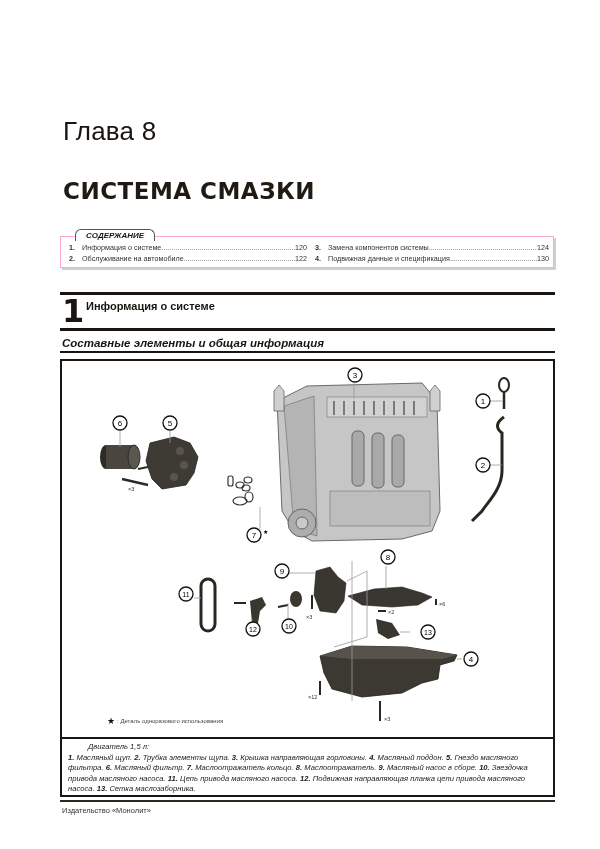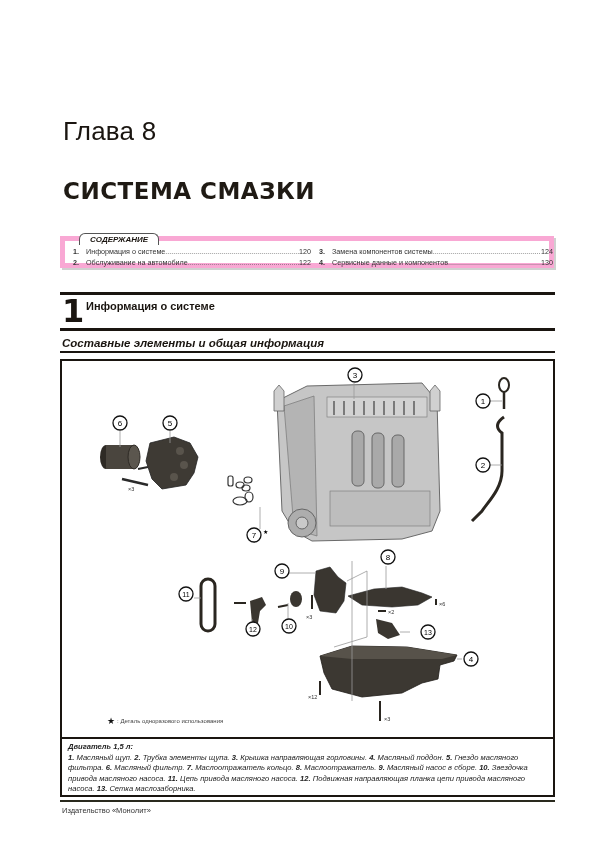--- a/index.html
+++ b/index.html
@@ -2,21 +2,21 @@
 <html><head>
 <meta charset="utf-8">
 <style>
   * { box-sizing: border-box; margin: 0; padding: 0; }
   html, body { width: 600px; height: 849px; background: #ffffff; overflow: hidden; }
   body { position: relative; font-family: "Liberation Sans", sans-serif; color: #1a1510; }
 
   .chapter-label { position: absolute; left: 63px; top: 116px; font-size: 26px; font-weight: 400; letter-spacing: 0.2px; color: #1a1510; }
   .chapter-title { position: absolute; left: 63px; top: 178px; font-size: 23px; font-weight: 900; letter-spacing: 0.5px; color: #1f1a14; font-family: "DejaVu Sans", sans-serif; }
 
-  .toc { position: absolute; left: 60px; top: 236px; width: 494px; height: 32px; border: 5px solid #f9a8d4; box-shadow: 2px 2px 0 #d0d0d0; }
+  .toc { position: absolute; left: 60px; top: 236px; width: 494px; height: 32px; border: 1px solid #f9a8d4; box-shadow: 2px 2px 0 #d0d0d0; }
   .toc-tab { position: absolute; left: 14px; top: -8px; height: 12px; padding: 0 10px 0 10px; background: #fff; border: 1px solid #555; border-bottom: none; border-radius: 6px 6px 0 0; font-size: 8px; font-weight: 700; font-style: italic; line-height: 11px; }
   .toc-col { position: absolute; top: 5px; width: 238px; font-size: 7.2px; line-height: 11px; color: #333; }
   .toc-col.left { left: 8px; }
   .toc-col.right { left: 254px; width: 234px; }
   .toc-row { display: flex; align-items: baseline; white-space: nowrap; }
   .toc-num { font-weight: 700; width: 13px; flex: none; }
   .toc-text { flex: none; }
   .toc-dots { flex: 1; overflow: hidden; color: #555; }
   .toc-dots::before { content: "...................................................................................................................."; }
   .toc-page { flex: none; }
@@ -27,21 +27,21 @@
   .subsection-title { position: absolute; left: 62px; top: 337px; font-size: 11.5px; font-weight: 700; font-style: italic; }
   .rule-thin { position: absolute; left: 60px; width: 495px; height: 2px; background: #1a1510; }
 
   .figure { position: absolute; left: 60px; top: 359px; width: 495px; height: 438px; border: 2px solid #1a1510; }
   .figure-divider { position: absolute; left: 0; right: 0; top: 376px; height: 2px; background: #1a1510; }
   .diagram { position: absolute; left: 0; top: 0; width: 491px; height: 376px; }
   .star-note { position: absolute; left: 45px; top: 355px; font-size: 6px; color: #444; display: flex; align-items: center; gap: 2px; }
   .star-note .star { font-size: 9px; color: #111; }
 
   .caption { position: absolute; left: 6px; top: 381px; width: 480px; font-size: 7.6px; line-height: 10.6px; color: #222; font-style: italic; }
-  .caption-head { font-weight: 700; font-style: italic; display: block; }
+  .caption-head { font-weight: 400; font-style: italic; display: block; margin-left: 20px; }
   .caption b { font-weight: 700; }
 
   .footer-rule { position: absolute; left: 60px; top: 800px; width: 495px; height: 2px; background: #2a2a1e; }
   .footer-text { position: absolute; left: 62px; top: 806px; font-size: 7.5px; color: #333; }
 </style>
 </head>
 <body>
 
 <div class="chapter-label">Глава 8</div>
 <div class="chapter-title">СИСТЕМА СМАЗКИ</div>
@@ -64,21 +64,21 @@
   </div>
   <div class="toc-col right">
     <div class="toc-row">
       <span class="toc-num">3.</span>
       <span class="toc-text">Замена компонентов системы</span>
       <span class="toc-dots"></span>
       <span class="toc-page">124</span>
     </div>
     <div class="toc-row">
       <span class="toc-num">4.</span>
-      <span class="toc-text">Сервисные данные и компонентов</span>
+      <span class="toc-text">Подвижная данные и спецификация</span>
       <span class="toc-dots"></span>
       <span class="toc-page">130</span>
     </div>
   </div>
 </div>
 
 <div class="rule-thick" style="top:292px"></div>
 <div class="section-num">1</div>
 <div class="section-title">Информация о системе</div>
 <div class="rule-thick" style="top:328px"></div>

